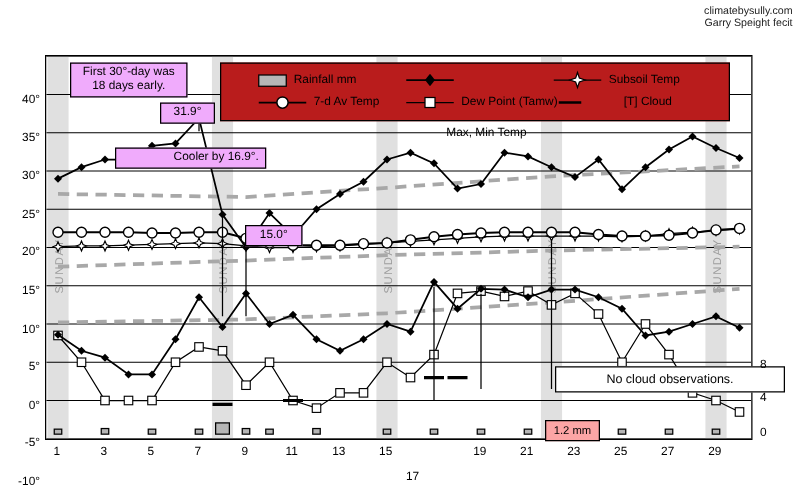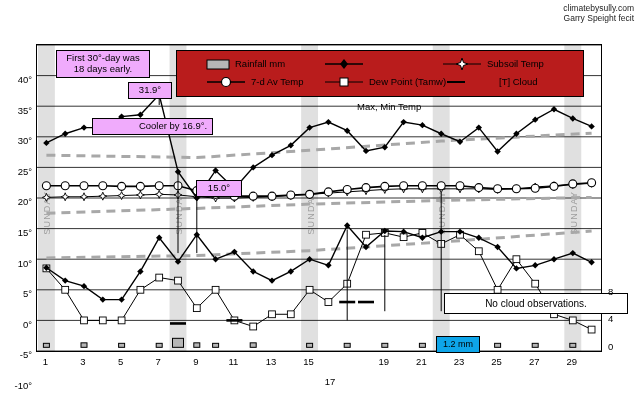--- a/index.html
+++ b/index.html
@@ -10,21 +10,21 @@
   #credit2{top:14px;}
   #title{position:absolute;top:18px;left:0;width:640px;text-align:center;font-size:14.5px;color:#000;}
   #plotbox{position:absolute;left:36px;top:44px;width:566px;height:308px;border:1px solid #000;background:#fff;box-sizing:border-box;}
   .ytick{position:absolute;left:0;width:32px;text-align:right;font-size:9.5px;color:#000;margin-top:36px;}
   .ytick-r{position:absolute;width:24px;text-align:left;font-size:9.5px;color:#000;}
   .xtick{position:absolute;top:356px;font-size:9.5px;color:#000;text-align:center;width:18px;}
   #legend{position:absolute;left:176px;top:50px;width:406px;height:45px;border:1px solid #000;background:#b91c1c;}
   .leg{position:absolute;font-size:9.5px;color:#000;white-space:nowrap;}
   .callout{position:absolute;border:1px solid #000;background:#f0abfc;font-size:9.5px;color:#000;text-align:center;padding:2px 3px;line-height:1.15;}
   #nocloud{position:absolute;left:396px;top:293px;width:182px;height:19px;border:1px solid #000;background:#fff;font-size:10px;text-align:center;line-height:19px;margin-left:48px;}
-  #rainlabel{position:absolute;left:436px;top:336px;width:42px;height:15px;border:1px solid #000;background:#0ea5e9;font-size:9px;text-align:center;line-height:15px;}
+  #rainlabel{position:absolute;left:436px;top:336px;width:42px;height:15px;border:1px solid #000;background:#fca5a5;font-size:9px;text-align:center;line-height:15px;}
   svg{position:absolute;left:0;top:0;}
 </style>
 </head>
 <body>
 
 <div id="wrap">
 
   <div class="credit" id="credit1">climatebysully.com</div>
   <div class="credit" id="credit2">Garry Speight fecit</div>
 

